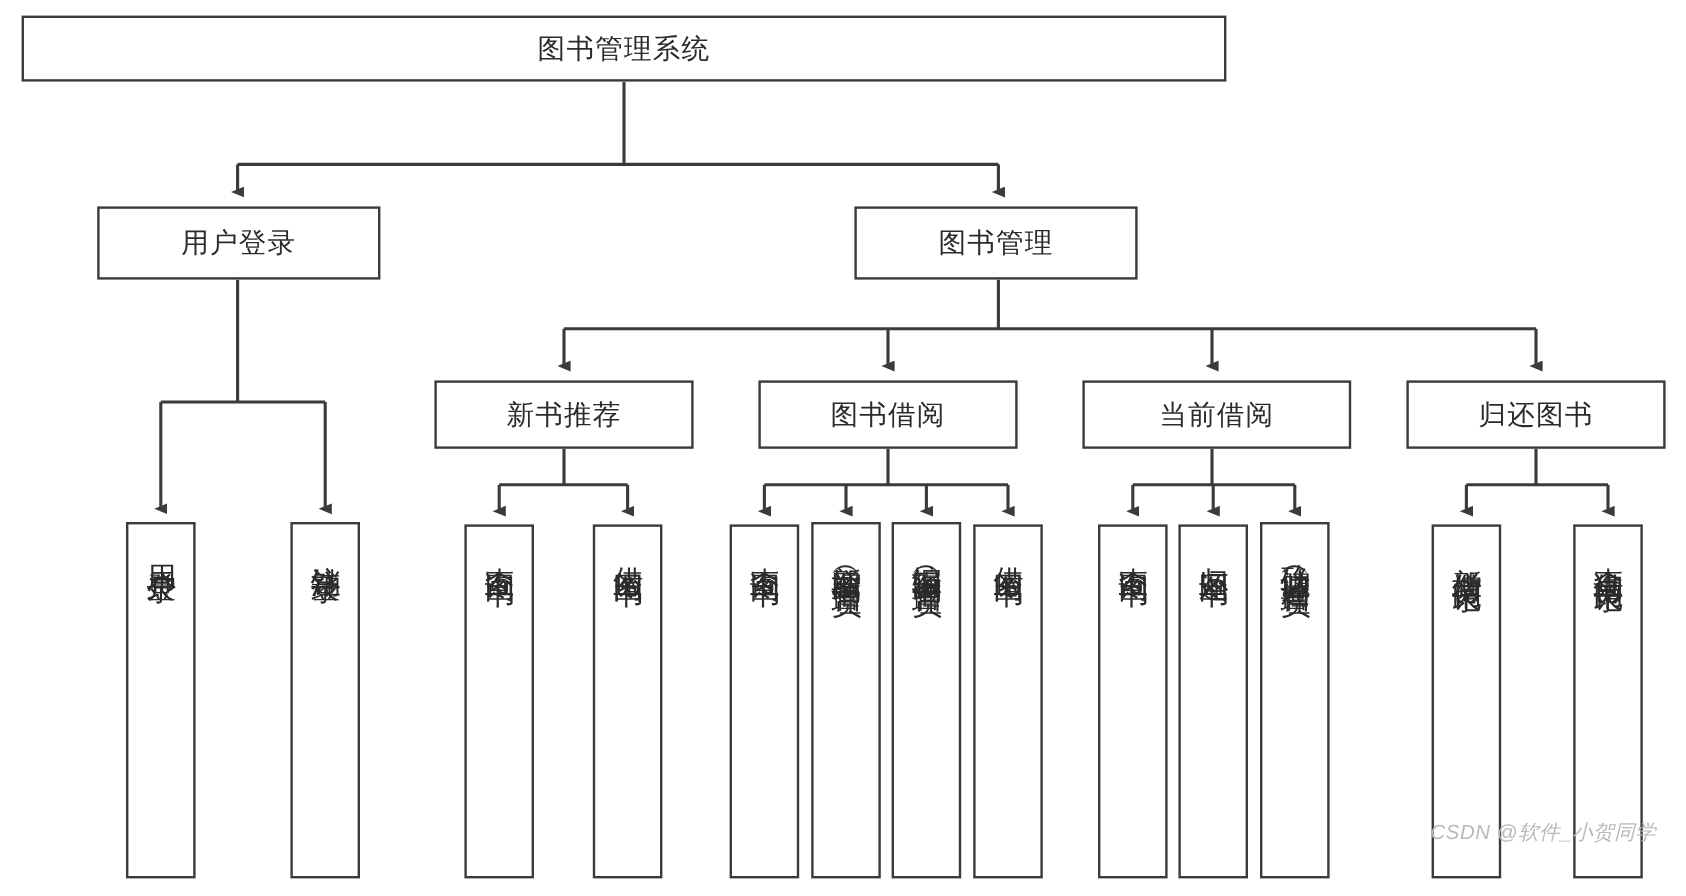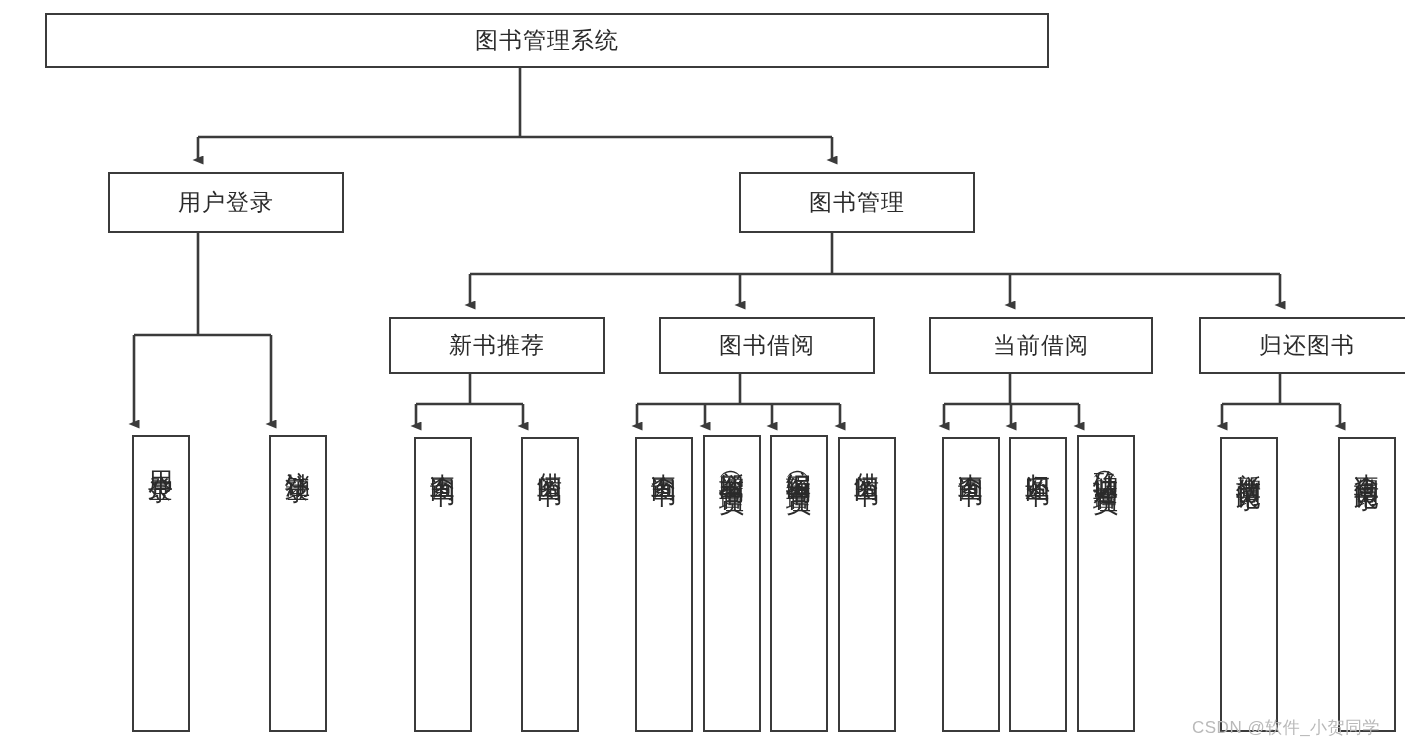--- a/index.html
+++ b/index.html
@@ -27,21 +27,20 @@
   }
   .node {
     position: absolute;
     box-sizing: border-box;
     background: #ffffff;
     border: 2px solid #3b3b3b;
     display: flex;
     align-items: center;
     justify-content: center;
     color: #2b2b2b;
-    margin-left: 27px;
   }
   .node.h {
     font-size: 23px;
     letter-spacing: 1px;
   }
   .node.v {
     align-items: flex-start;
     padding-top: 14px;
   }
   .vtext {
@@ -178,15 +177,15 @@
     <span class="vtext">确认归还（管理员）</span>
   </div>
 
   <div class="node v" style="left:1193px; top:437px; width:58px; height:295px;">
     <span class="vtext">新增借阅记录</span>
   </div>
   <div class="node v" style="left:1311px; top:437px; width:58px; height:295px;">
     <span class="vtext">查询借阅记录</span>
   </div>
 
-  <div class="watermark" style="left:1192px; top:716px;">CSDN @软件_小贺同学</div>
+  <div class="watermark" style="left:1192px; top:682px;font-style:italic;">CSDN @软件_小贺同学</div>
 
 </div>
 
 </body></html>

